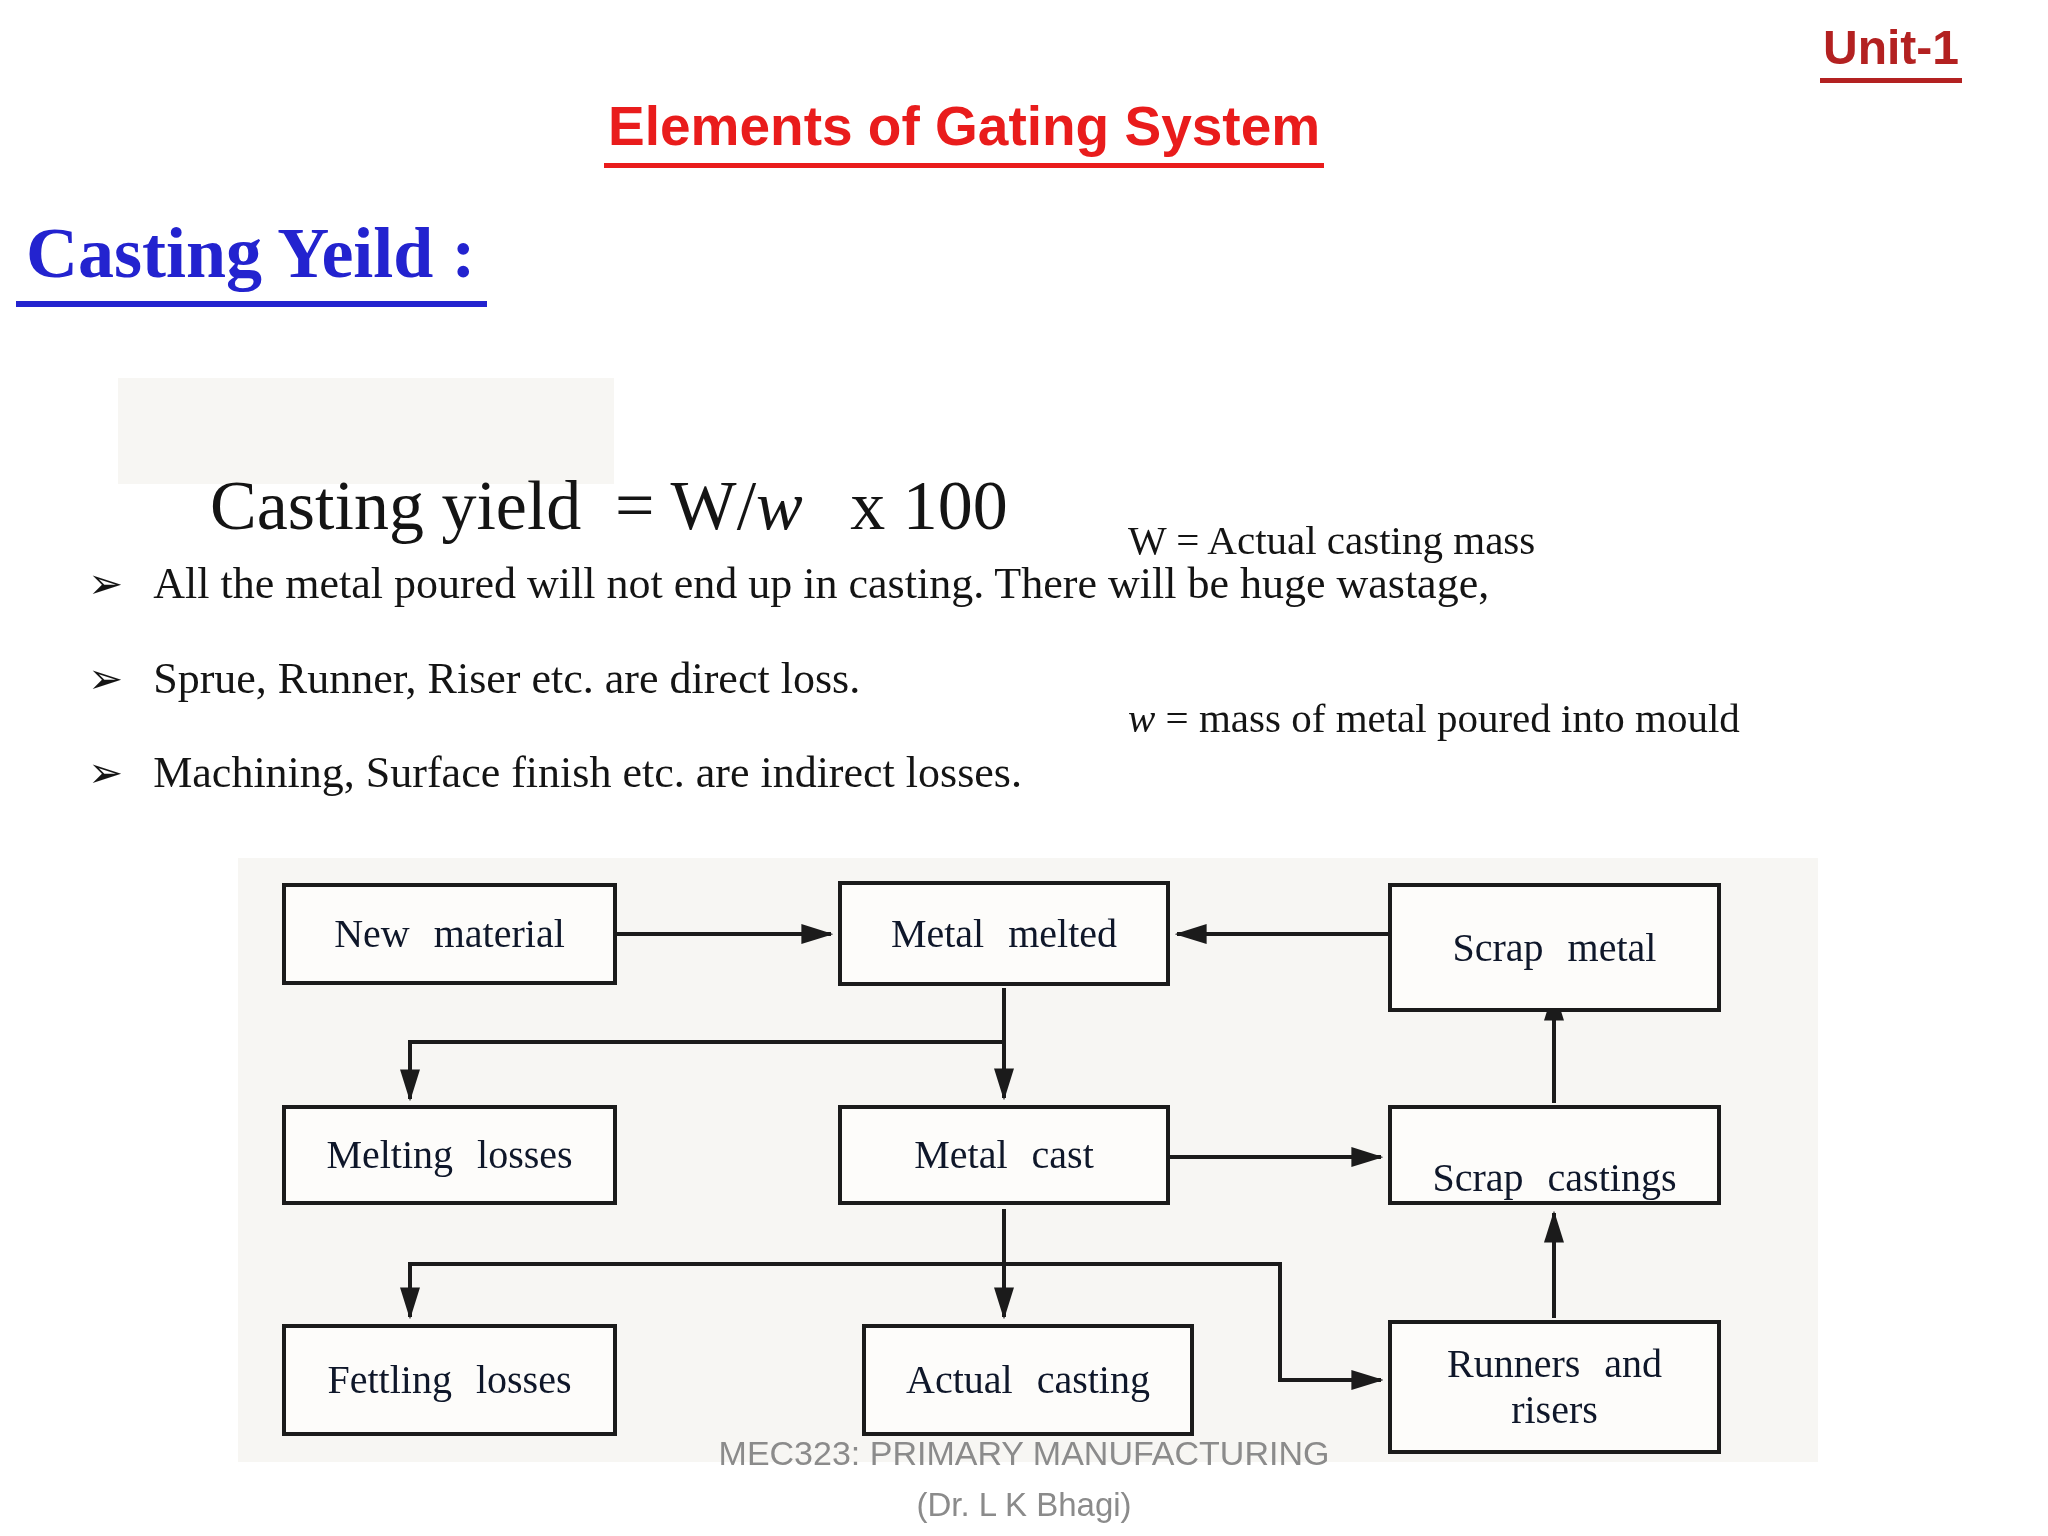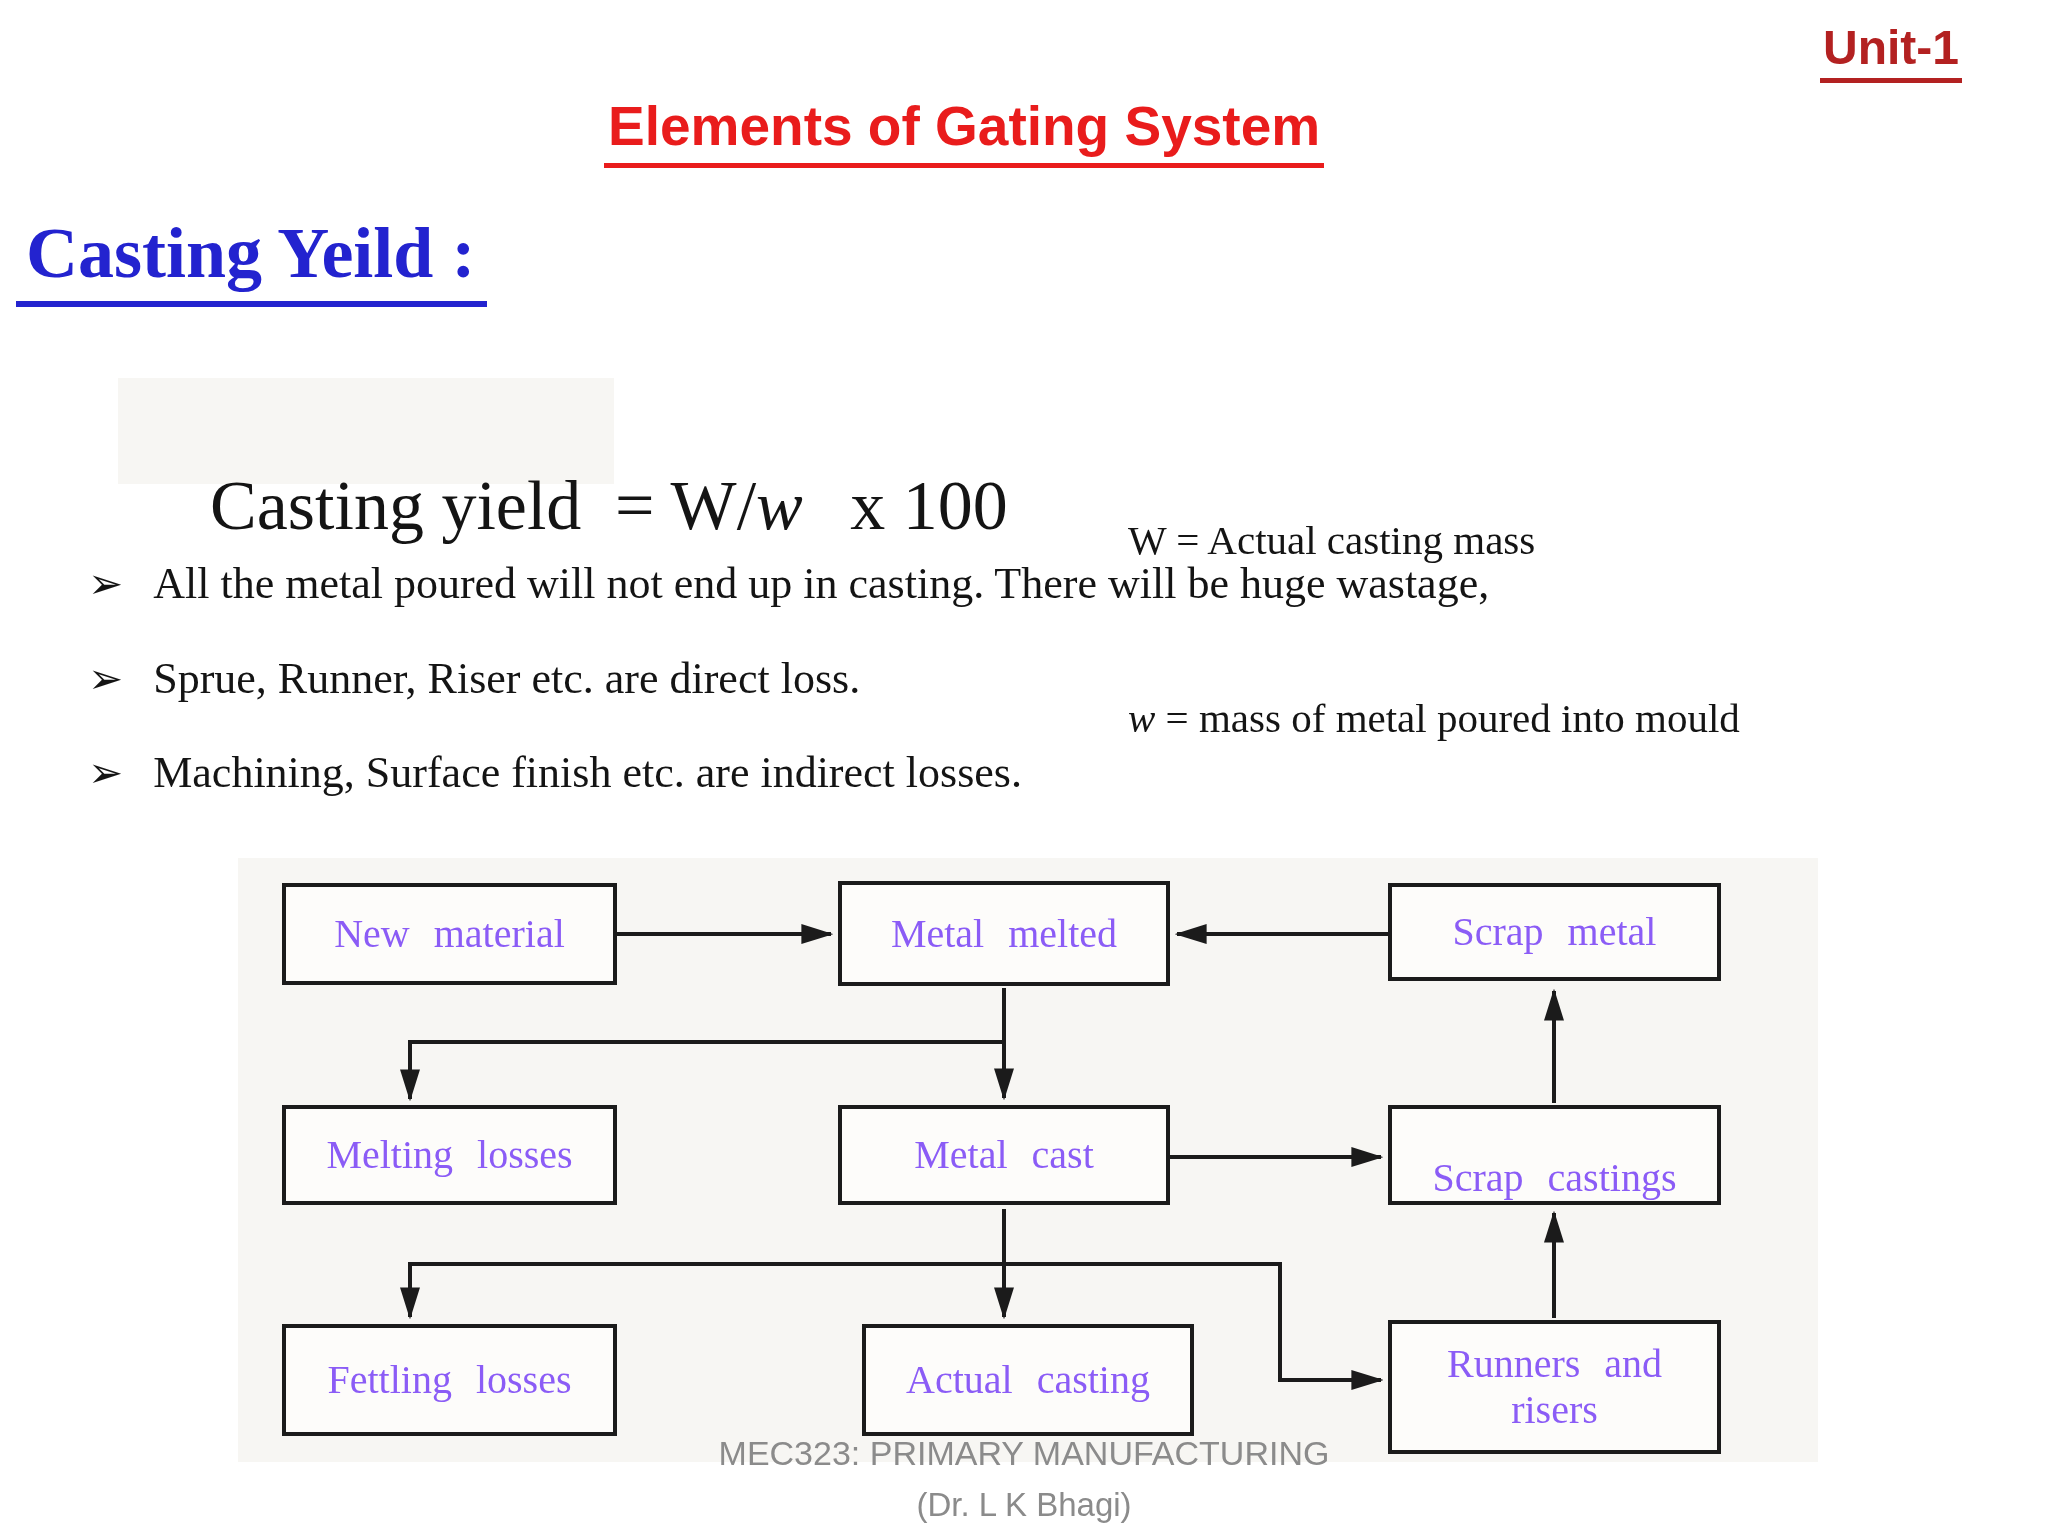--- a/index.html
+++ b/index.html
@@ -29,24 +29,24 @@
         white-space:pre;z-index:4;}
 
   .bullets{position:absolute;top:560px;left:88px;width:1780px;z-index:4;}
   .bullet{display:flex;align-items:flex-start;margin-bottom:47px;font-size:44px;line-height:1.08;}
   .bullet .marker{font-family:"DejaVu Sans",sans-serif;font-size:42px;margin-right:30px;
                   flex:0 0 auto;transform:translateY(1px);}
 
   .edges{position:absolute;left:0;top:0;width:2048px;height:1536px;z-index:1;}
   .dbox{position:absolute;box-sizing:border-box;border:4px solid var(--ink);background:#fdfcfa;
         display:flex;align-items:center;justify-content:center;text-align:center;
-        font-size:40px;color:#8b5cf6;word-spacing:14px;line-height:1.15;z-index:2;padding:0 26px;}
+        font-size:40px;color:#0f172a;word-spacing:14px;line-height:1.15;z-index:2;padding:0 26px;}
   .b-new{left:282px;top:883px;width:335px;height:102px;}
   .b-melted{left:838px;top:881px;width:332px;height:105px;}
-  .b-scrapmetal{left:1388px;top:883px;width:333px;height:98px;}
+  .b-scrapmetal{left:1388px;top:883px;width:333px;height:129px;}
   .b-meltloss{left:282px;top:1105px;width:335px;height:100px;}
   .b-cast{left:838px;top:1105px;width:332px;height:100px;}
   .b-scrapcast{left:1388px;top:1105px;width:333px;height:100px;align-items:flex-end;}
   .b-fettling{left:282px;top:1324px;width:335px;height:112px;}
   .b-actual{left:838px;top:1324px;width:332px;height:112px;margin-left:24px;}
   .b-runners{left:1388px;top:1320px;width:333px;height:134px;}
 
   .footer{position:absolute;left:0;top:1428px;width:2048px;text-align:center;z-index:6;
           font-family:"Liberation Sans",sans-serif;color:var(--footer-gray);
           font-size:34px;line-height:1.52;}

